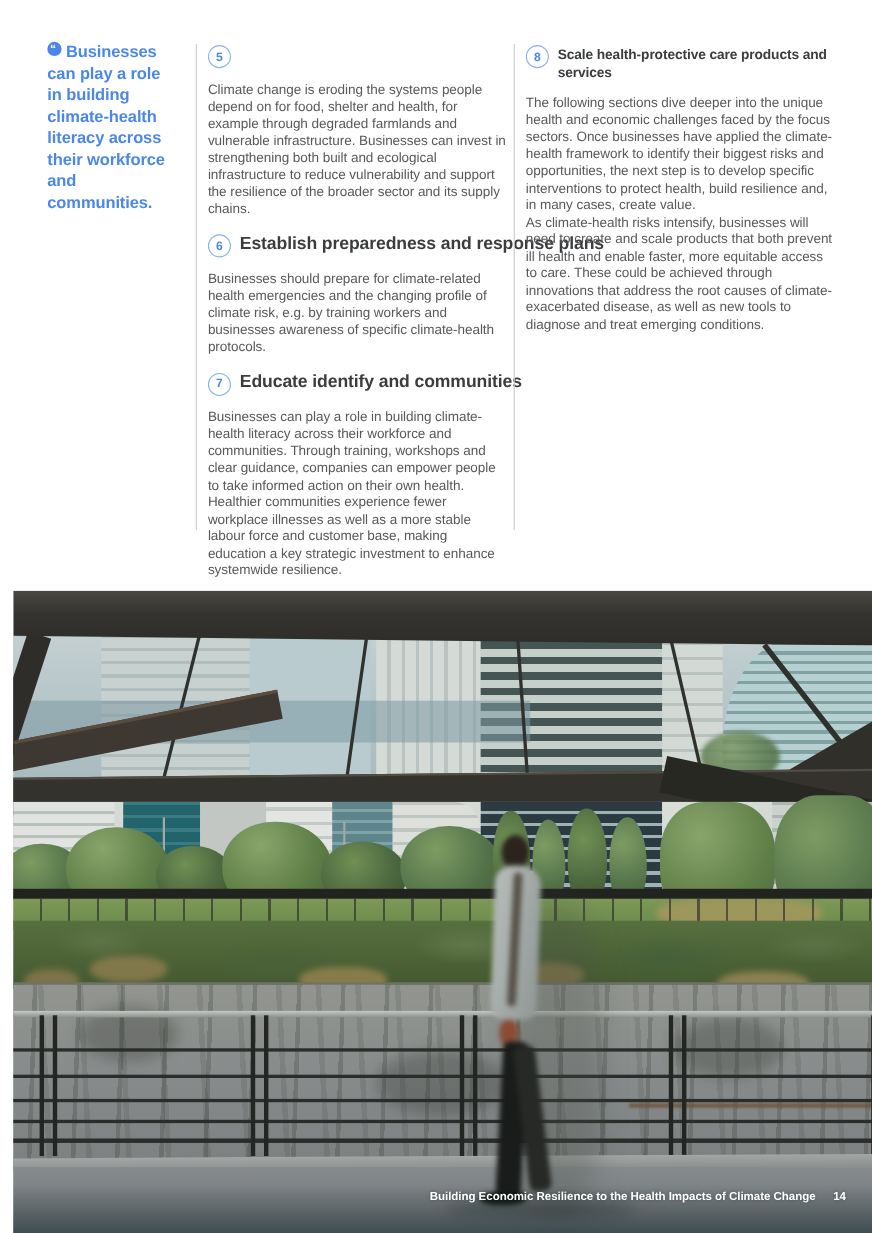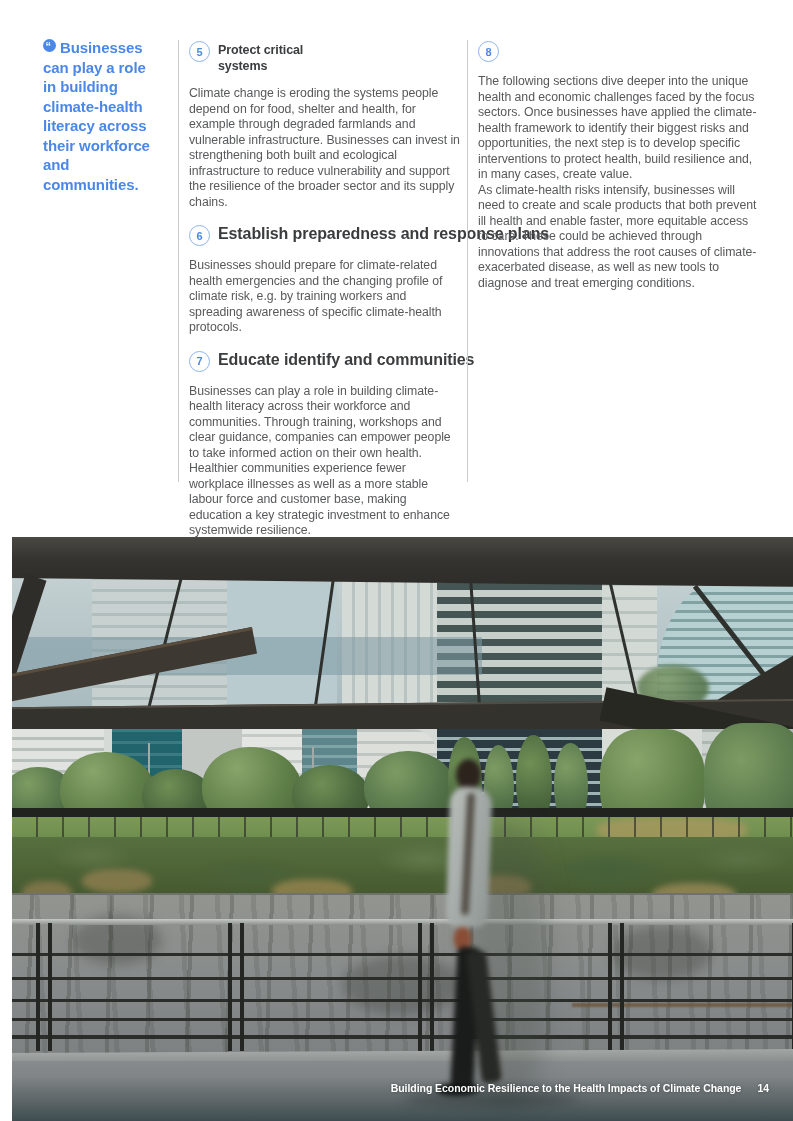--- a/index.html
+++ b/index.html
@@ -141,46 +141,46 @@
     <aside class="callout">
       <span class="quote-badge"><span class="quote-glyph">“</span></span><span>Businesses can play a role in building climate-health literacy across their workforce and communities.</span>
     </aside>
 
     <div class="vdiv vdiv1"></div>
 
     <div class="col col1">
       <div class="item">
         <div class="item-head">
           <span class="num-circle">5</span>
-          <h3 class="item-title title-narrow">Protect critical systems</h3>
         </div>
         <p class="body">Climate change is eroding the systems people depend on for food, shelter and health, for example through degraded farmlands and vulnerable infrastructure. Businesses can invest in strengthening both built and ecological infrastructure to reduce vulnerability and support the resilience of the broader sector and its supply chains.</p>
       </div>
       <div class="item">
         <div class="item-head">
           <span class="num-circle">6</span>
           <h3 class="item-title title-oneline">Establish preparedness and response plans</h3>
         </div>
-        <p class="body">Businesses should prepare for climate-related health emergencies and the changing profile of climate risk, e.g. by training workers and spreading awareness of specific climate-health protocols.</p>
+        <p class="body">Businesses should prepare for climate-related health emergencies and the changing profile of climate risk, e.g. by training workers and businesses awareness of specific climate-health protocols.</p>
       </div>
       <div class="item">
         <div class="item-head">
           <span class="num-circle">7</span>
           <h3 class="item-title title-oneline">Educate identify and communities</h3>
         </div>
         <p class="body last">Businesses can play a role in building climate-health literacy across their workforce and communities. Through training, workshops and clear guidance, companies can empower people to take informed action on their own health. Healthier communities experience fewer workplace illnesses as well as a more stable labour force and customer base, making education a key strategic investment to enhance systemwide resilience.</p>
       </div>
     </div>
 
     <div class="vdiv vdiv2"></div>
 
     <div class="col col2">
       <div class="item">
         <div class="item-head">
           <span class="num-circle">8</span>
+          <h3 class="item-title title-wide">Scale health-protective care products and services</h3>
         </div>
         <p class="body last">The following sections dive deeper into the unique health and economic challenges faced by the focus sectors. Once businesses have applied the climate-health framework to identify their biggest risks and opportunities, the next step is to develop specific interventions to protect health, build resilience and, in many cases, create value.</p>
         <p class="body">As climate-health risks intensify, businesses will need to create and scale products that both prevent ill health and enable faster, more equitable access to care. These could be achieved through innovations that address the root causes of climate-exacerbated disease, as well as new tools to diagnose and treat emerging conditions.</p>
       </div>
     </div>
 
   </section>
 
   <figure class="photo">
 

